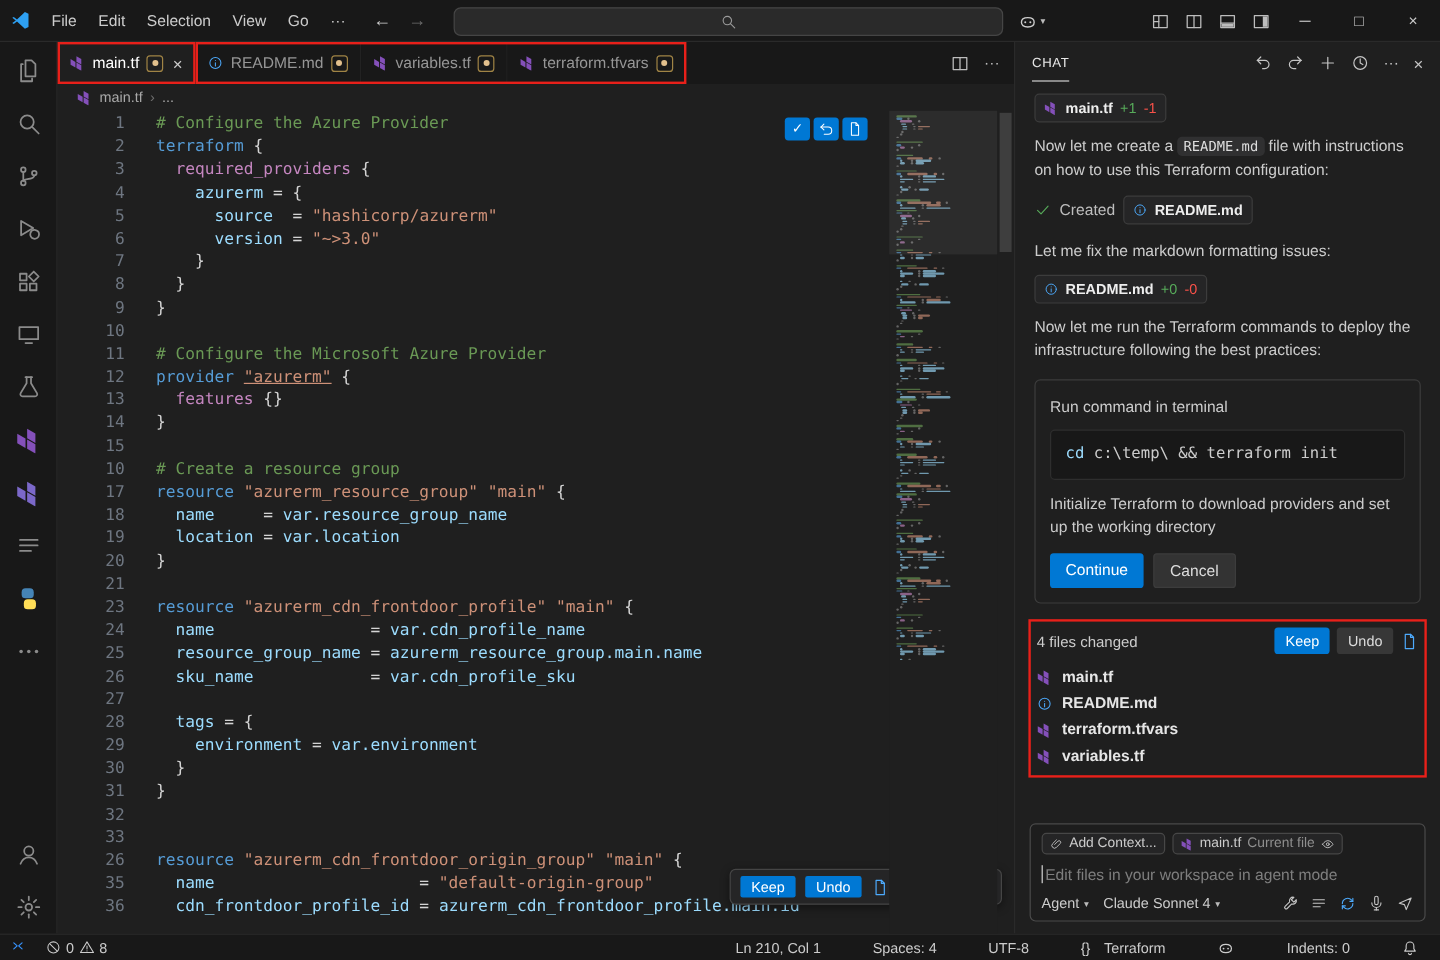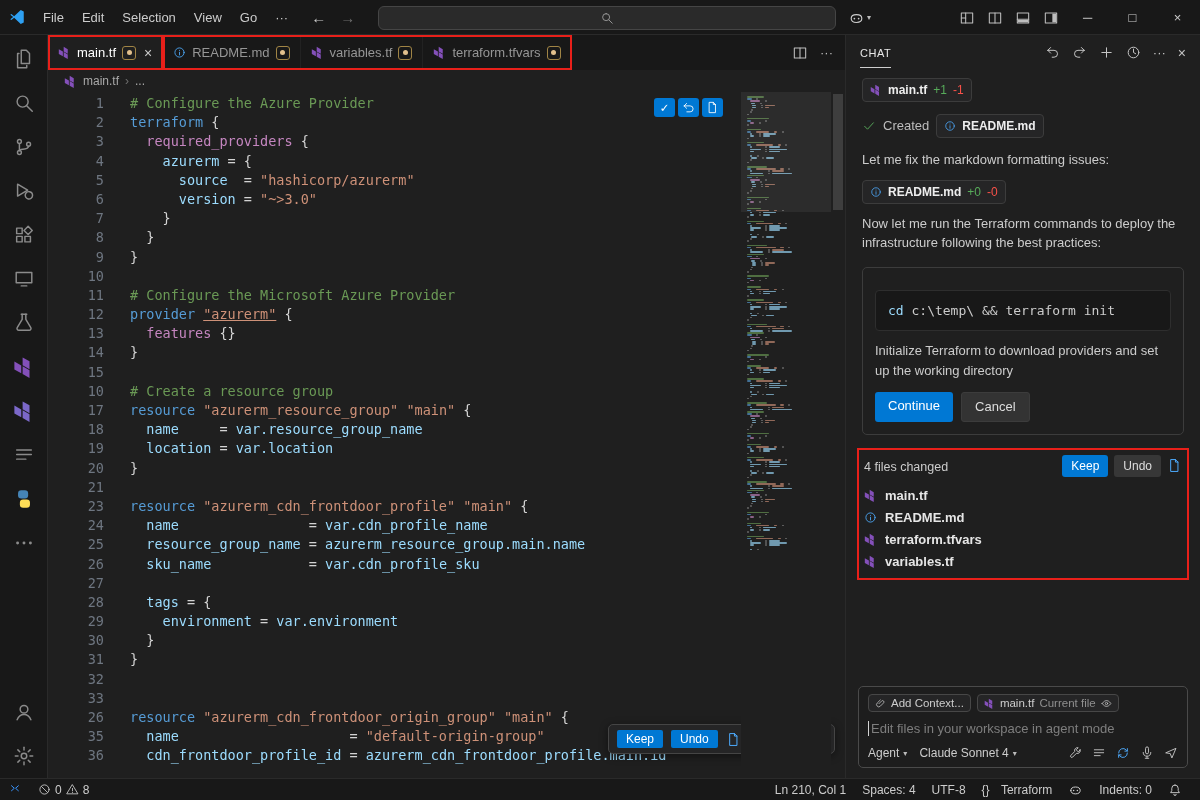--- a/index.html
+++ b/index.html
@@ -94,21 +94,21 @@
   .caret{display:inline-block;width:1px;height:15px;background:#d4d4d4;margin-right:2px;}
   .ci-bottom{display:flex;align-items:center;gap:12px;font-size:12px;color:#ccc;}
   .ci-dd{display:inline-flex;align-items:center;gap:4px;}
   .dd-arrow{font-size:8px;color:#bbb;}
   .ci-icons{margin-left:auto;display:flex;gap:10px;align-items:center;color:#c5c5c5;}
   .ic-blue{color:var(--lblue);}
   
   .statusbar{height:22px;flex:0 0 22px;background:var(--bg2);border-top:1px solid #2a2a2a;display:flex;align-items:center;font-size:12px;color:#ccc;padding-right:10px;}
   .sb-remote{width:32px;height:22px;display:flex;align-items:center;justify-content:center;color:#3794ff;}
   .sb-item{display:flex;align-items:center;gap:4px;padding:0 6px;height:22px;}
-  .sb-right{margin-left:auto;display:flex;align-items:center;}
+  .sb-right{margin-left:auto;display:flex;align-items:center;gap:27px;}
   .sb-right .sb-item{padding:0 8px;}
 </style>
 </head>
 <body>
 
 <div class="app">
 
   <div class="titlebar">
     <div class="tb-logo">
         <span>
@@ -1518,20 +1518,21 @@
                 <path d="M1.5 6l7.5 4.3v8.6L1.5 14.6z" fill="#8450ba" stroke="none"></path>
                 <path d="M10.5 1.5L18 5.8v8.6l-7.5-4.3z" fill="#8450ba" stroke="none"></path>
                 <path d="M10.5 11.2l7.5 4.3v8.5l-7.5-4.3z" fill="#8450ba" stroke="none"></path>
               </svg>
             </span>
           <span class="fname">main.tf</span>
           <span class="green">+1</span>
           <span class="redtx">-1</span>
         </span>
 
+        <p class="chat-p"><span>Now let me create a </span><code class="inline-code">README.md</code><span> file with instructions on how to use this Terraform configuration:</span></p>
 
         <div class="created-row">
           <span class="green">
               <svg viewBox="0 0 24 24" width="14" height="14" fill="none" stroke="currentColor" stroke-width="1.6" stroke-linecap="round" stroke-linejoin="round">
                 <path d="M4.5 12.5l5 5L19.5 6.5"></path>
               </svg>
             </span>
           <span style="color:#bdbdbd">Created</span>
           <span class="chip">
             <span class="ic-blue">
@@ -1556,20 +1557,21 @@
               </svg>
             </span>
           <span class="fname">README.md</span>
           <span class="green">+0</span>
           <span class="redtx">-0</span>
         </span>
 
         <p class="chat-p">Now let me run the Terraform commands to deploy the infrastructure following the best practices:</p>
 
         <div class="cmd-card">
+          <div>Run command in terminal</div>
           <div class="cmd-code"><span class="cmd-cd">cd</span><span> c:\temp\ &amp;&amp; terraform init</span></div>
           <div class="cmd-desc">Initialize Terraform to download providers and set up the working directory</div>
           <div class="cmd-btns">
             <span class="btn-primary">Continue</span>
             <span class="btn-secondary">Cancel</span>
           </div>
         </div>
 
         <div class="files-panel">
           <div class="fp-head">

